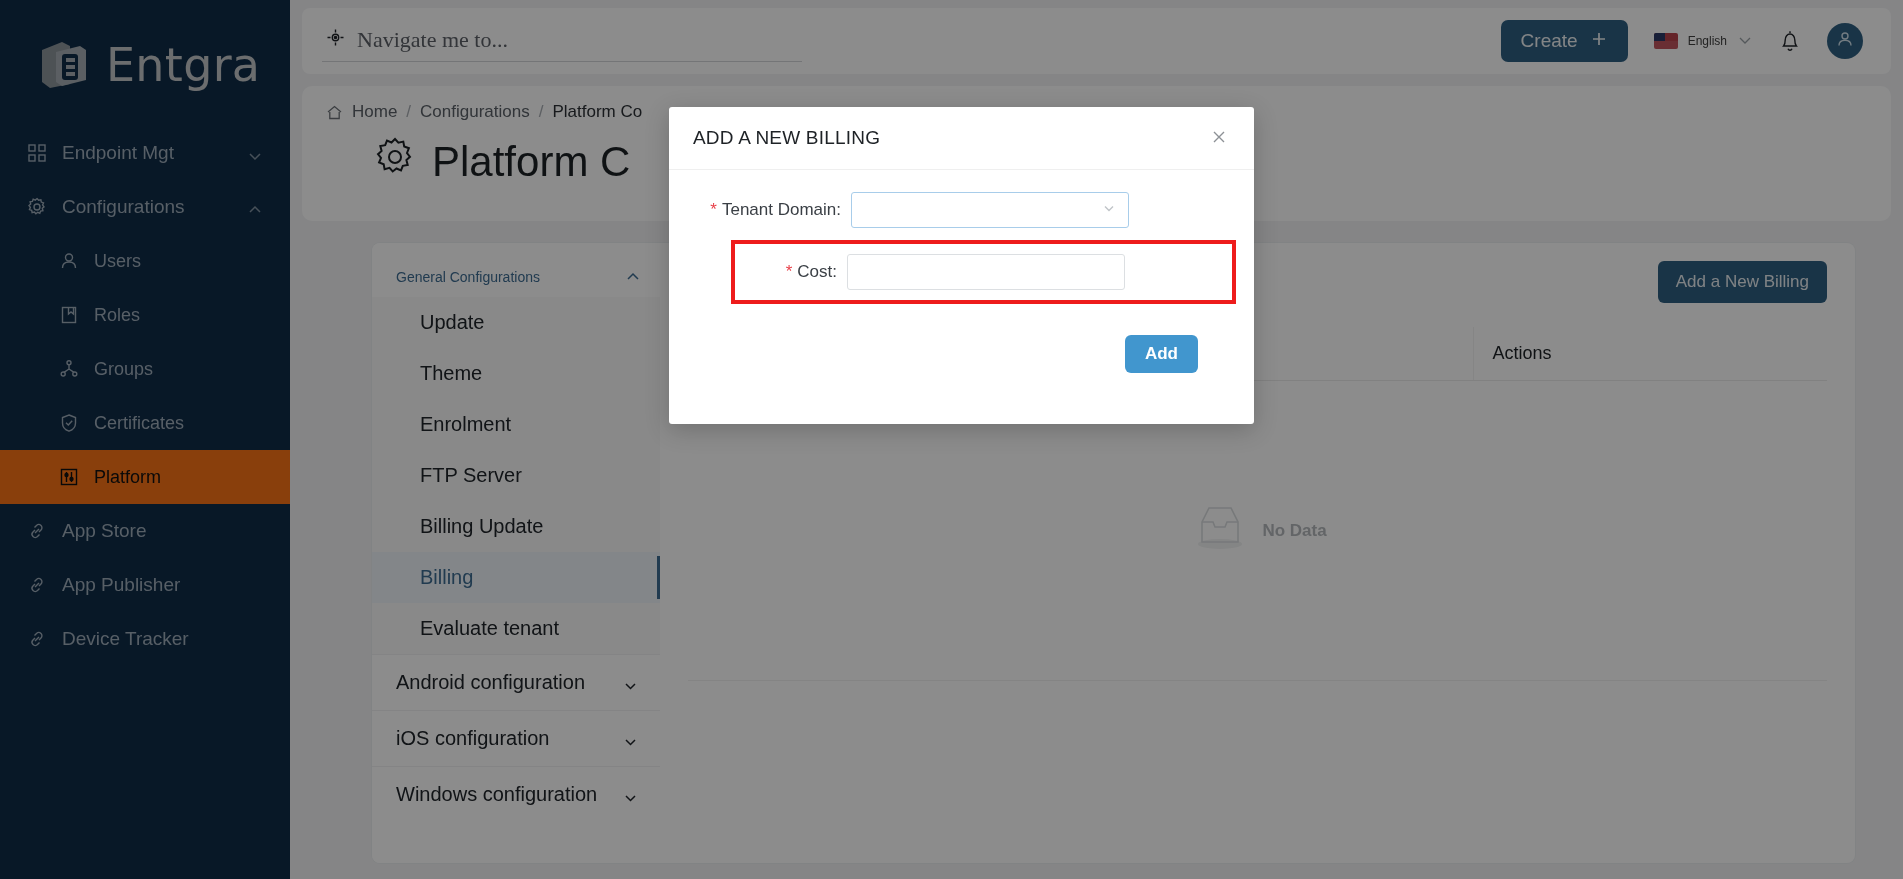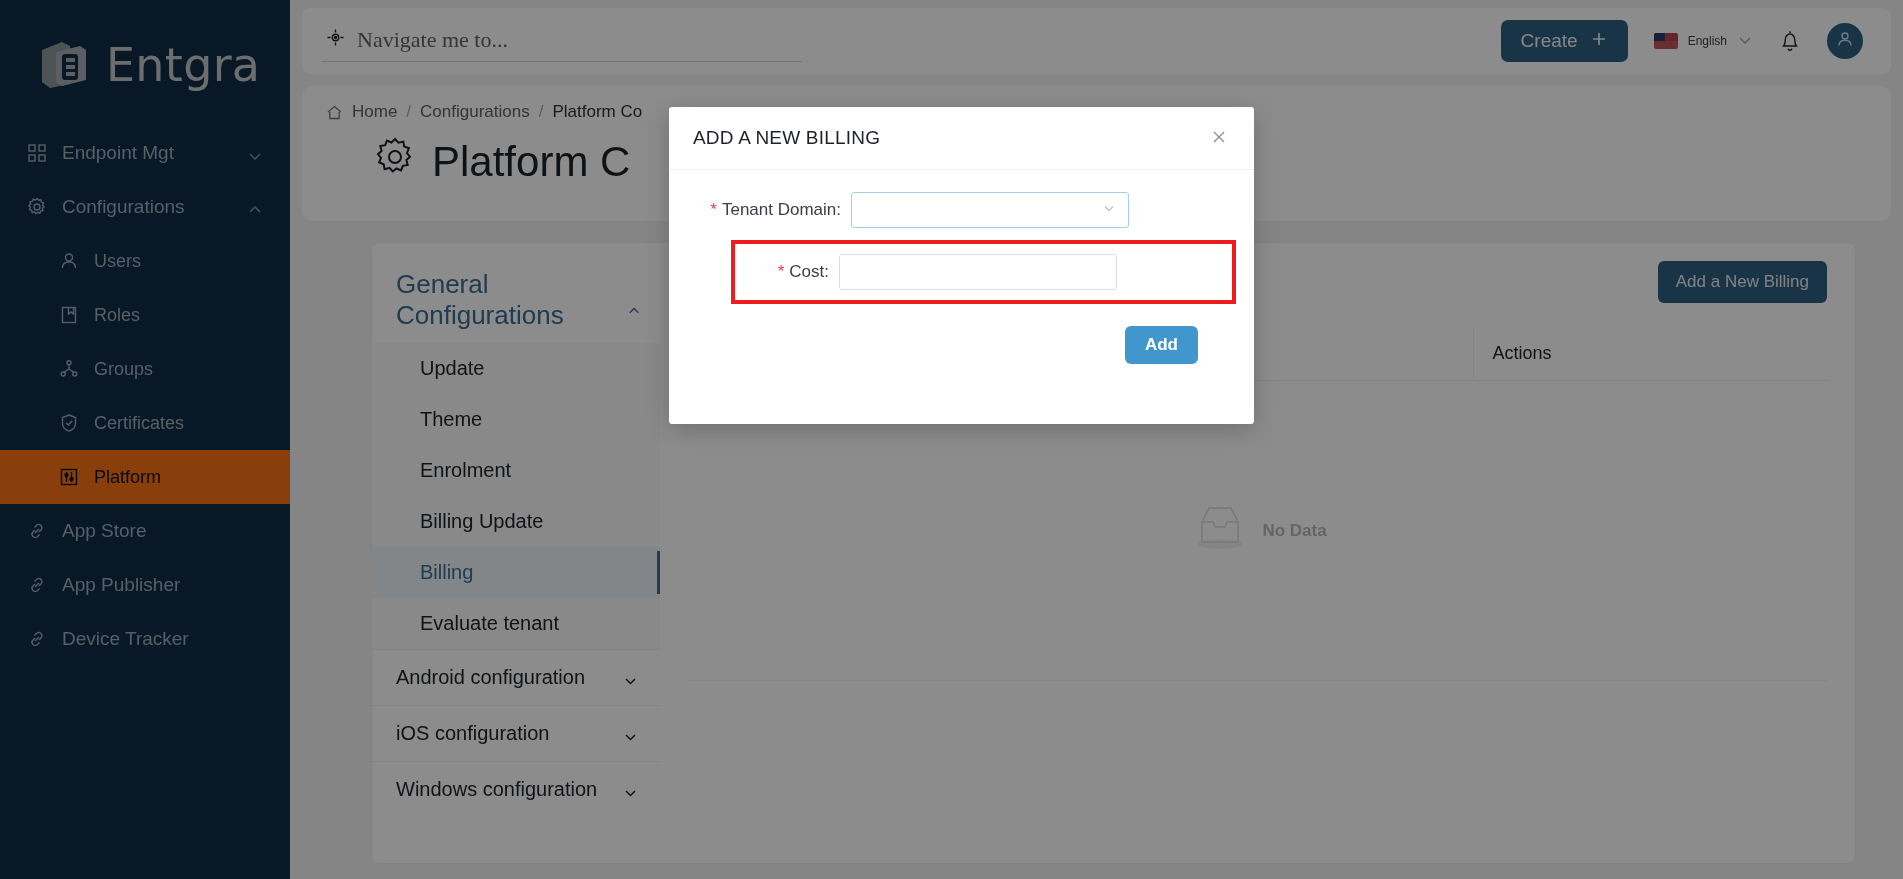--- a/index.html
+++ b/index.html
@@ -136,21 +136,21 @@
     display: flex;
     overflow: hidden;
     box-shadow: 0 0 0 1px #eceef0;
   }
   .cfg-nav {
     width: 288px; flex: none;
     padding-top: 14px;
     background: #fff;
   }
   .cfg-head {
-    font-size: 26px; color: #3d6c92;
+    font-size: 14px; color: #3d6c92;
     padding: 12px 20px 12px 24px;
     display:flex; align-items:center; justify-content:space-between;
     cursor: pointer;
   }
   .cfg-head .chev { width: 14px; height: 14px; }
   .cfg-sub {
     background: #fafafa;
   }
   .cfg-item {
     padding: 14px 20px 14px 48px;
@@ -241,23 +241,23 @@
   }
   .select-box svg { width: 14px; height: 14px; color: #c0c4c8; }
   .text-input {
     width: 278px; height: 36px;
     border: 1px solid #dcdfe2; border-radius: 3px;
     outline: none; background: #fff;
     padding: 0 10px; font-size: 16px;
     font-family: "Liberation Sans", sans-serif;
   }
   .highlight-box {
-    margin: 12px 18px 4px 62px;
+    margin: 12px 18px 13px 62px;
     border: 4px solid #ee1c1c;
-    padding: 10px 0 10px 0;
+    padding: 10px 0 10px 8px;
   }
   .highlight-box .form-row { margin-bottom: 0; padding: 0 10px; }
   .highlight-box .form-label { width: 94px; }
   .modal-actions {
     display: flex; justify-content: flex-end;
     padding: 18px 56px 0 0;
   }
   .add-btn {
     background: #4196ce; color: #fff;
     border: none; border-radius: 6px;
@@ -492,20 +492,23 @@
 
         <div class="cfg-sub">
           <div class="cfg-item">
             <span>Update</span>
           </div>
           <div class="cfg-item">
             <span>Theme</span>
           </div>
           <div class="cfg-item">
             <span>Enrolment</span>
+          </div>
+          <div class="cfg-item">
+            <span>FTP Server</span>
           </div>
           <div class="cfg-item">
             <span>Billing Update</span>
           </div>
           <div class="cfg-item selected">
             <span>Billing</span>
           </div>
           <div class="cfg-item">
             <span>Evaluate tenant</span>
           </div>

